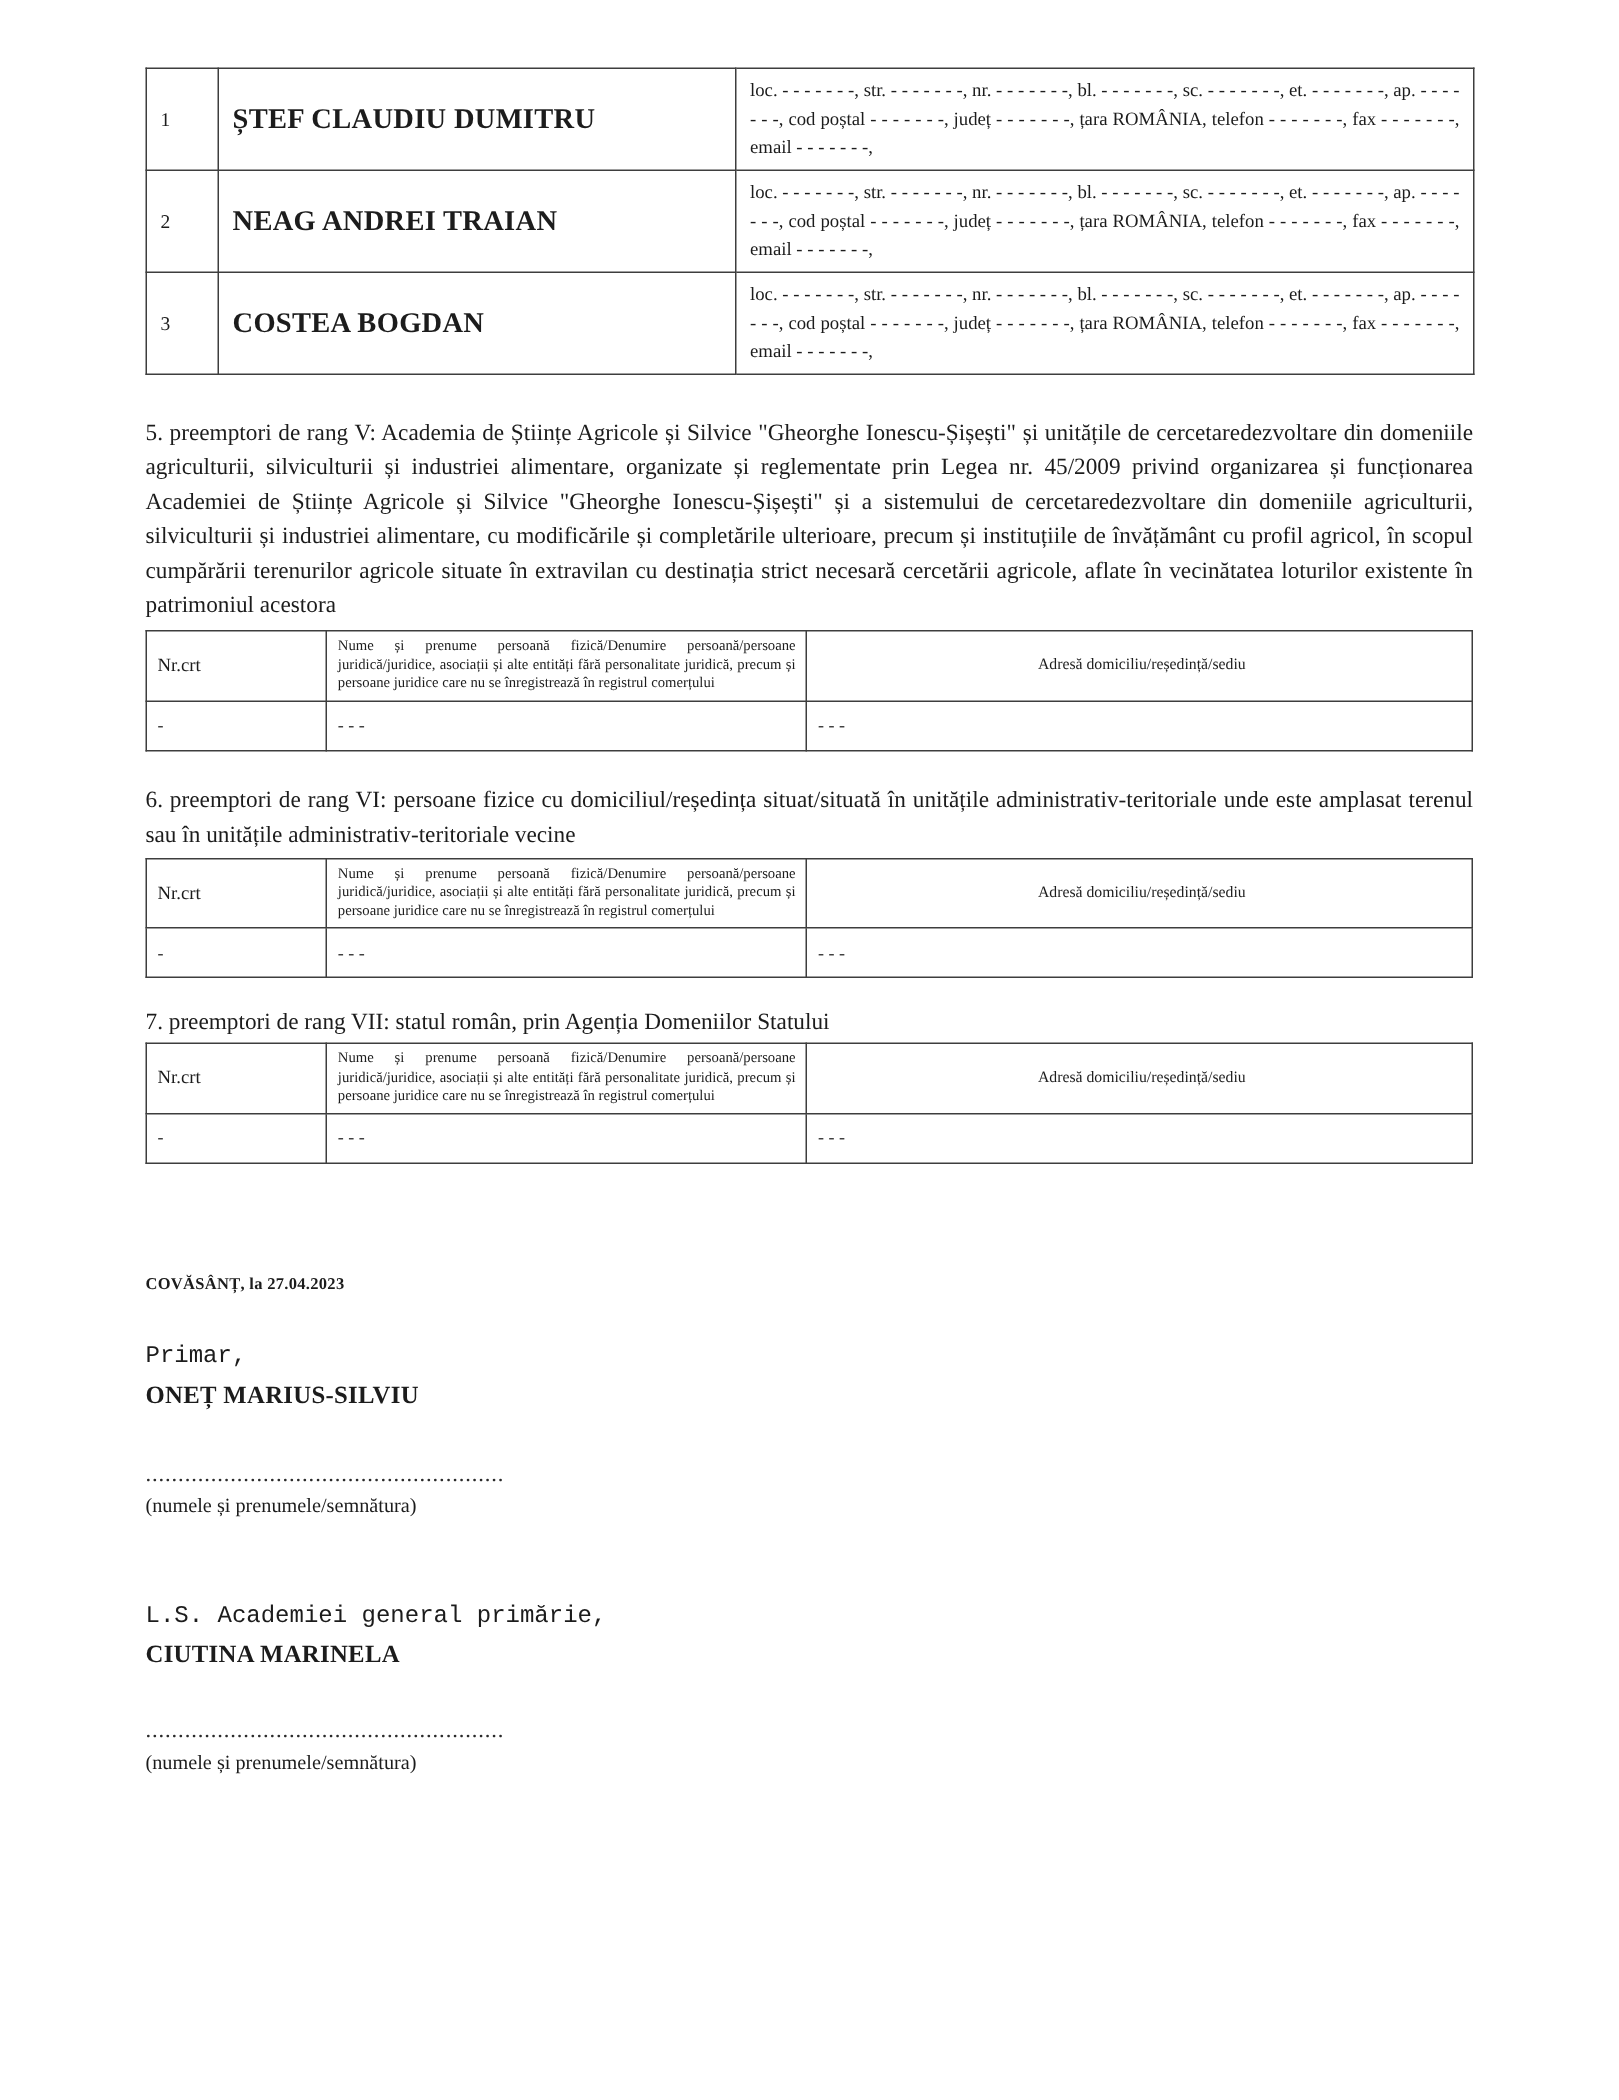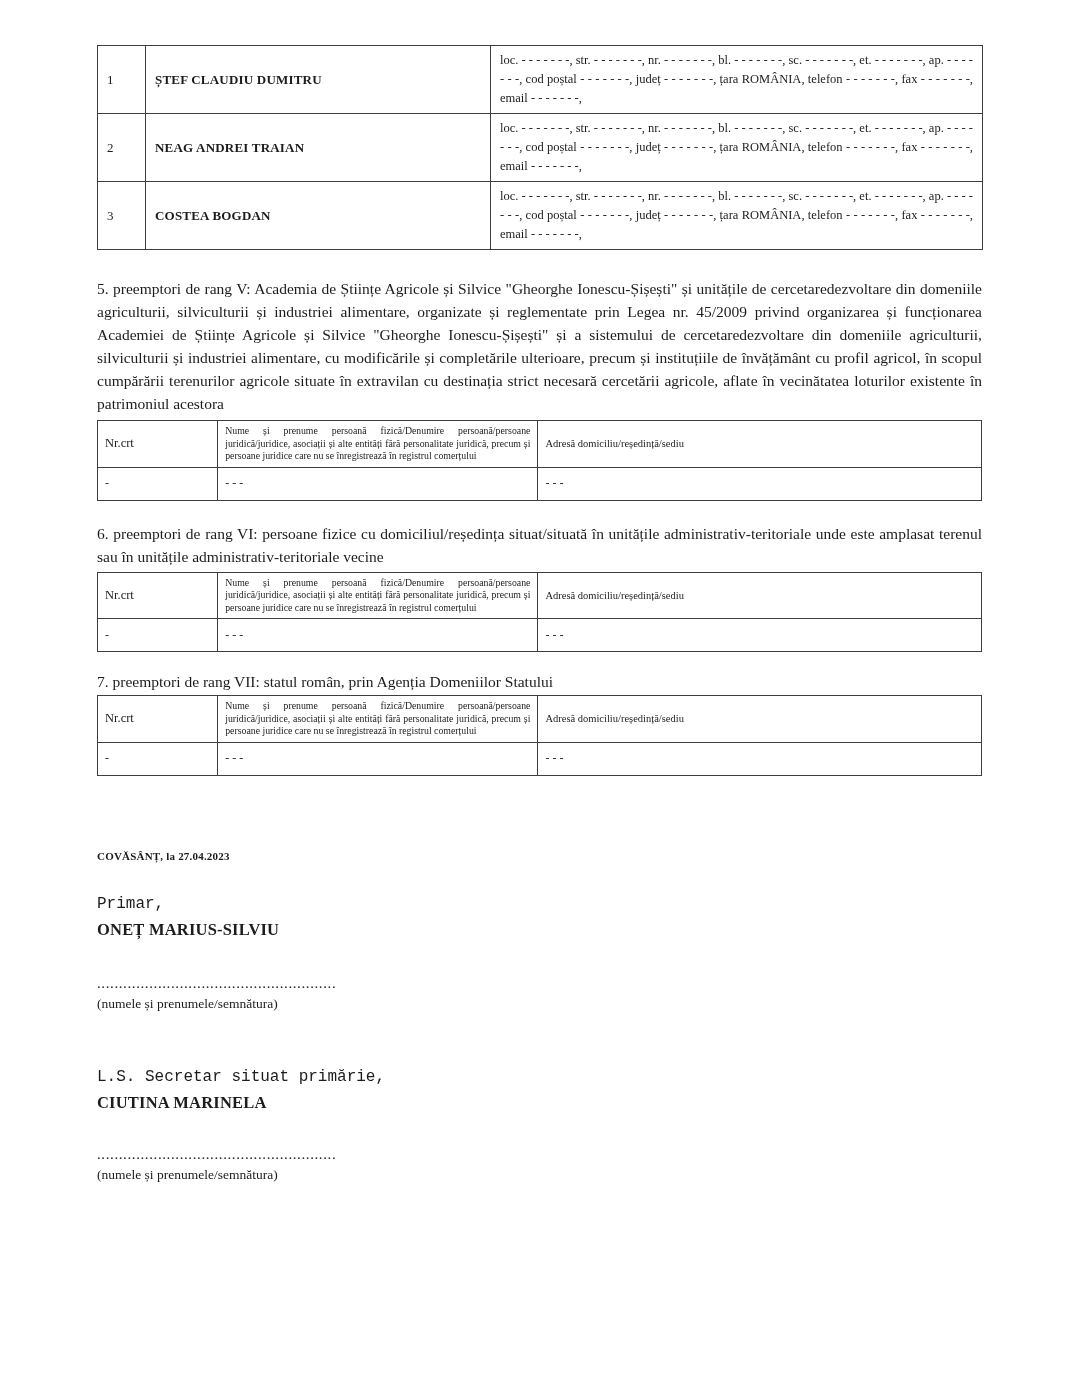--- a/index.html
+++ b/index.html
@@ -18,40 +18,40 @@
     left: 97px;
     top: 45px;
     width: 885px;
   }
 
   
   table { border-collapse: collapse; table-layout: fixed; width: 885px; }
   td { border: 1.5px solid #3e3e3e; vertical-align: middle; }
 
   .t-top .c-nr   { width: 48px;  font-size: 13px;   padding: 4px 4px 4px 9px; }
-  .t-top .c-name { width: 345px; font-size: 13px; font-weight: bold; padding: 4px 6px 4px 9px; letter-spacing: 0.2px; }
+  .t-top .c-name { width: 345px; font-size: 19px; font-weight: bold; padding: 4px 6px 4px 9px; letter-spacing: 0.2px; }
   .t-top .c-addr { width: 492px; font-size: 12.5px; line-height: 19px; padding: 5px 9px; text-align: justify; }
   .t-top tr { height: 68px; }
   .country { font-weight: normal; }
 
   
   .para {
     font-size: 15.5px;
     line-height: 23px;
     text-align: justify;
     margin: 0;
   }
   .para-5 { margin-top: 27px; margin-bottom: 5px; }
   .para-6 { margin-top: 21px; margin-bottom: 4px; }
   .para-7 { margin-top: 18px; margin-bottom: 2px; }
 
   
   .t-pre .p-nr       { width: 113px; font-size: 12.5px; padding: 4px 4px 4px 7px; }
   .t-pre .p-name-hdr { width: 301px; font-size: 9.8px;  line-height: 12.5px; text-align: justify; padding: 4px 7px; vertical-align: middle; }
-  .t-pre .p-addr-hdr { width: 417px; font-size: 10.5px; padding: 4px 4px 4px 7px; }
+  .t-pre .p-addr-hdr { width: 417px; font-size: 10.5px; padding: 4px 4px 4px 7px; text-align: center; }
   .t-pre .hdr  { height: 46px; }
   .t-pre .data { height: 33px; }
   .t-pre .data td { font-size: 12px; color: #2e2e2e; padding: 4px 4px 4px 7px; }
 
   
   .place-date {
     margin-top: 74px;
     font-size: 11px;
     font-weight: bold;
     letter-spacing: 0.2px;
@@ -151,21 +151,21 @@
       <div class="role-label">Primar,</div>
       <div class="role-name">ONEȚ MARIUS-SILVIU</div>
     </div>
 
     <div class="sig-block">
       <div class="dots">.......................................................</div>
       <div class="caption">(numele și prenumele/semnătura)</div>
     </div>
 
     <div class="role-block secretary-block">
-      <div class="role-label">L.S. Secretar situat primărie,</div>
+      <div class="role-label">L.S. Academiei general primărie,</div>
       <div class="role-name">CIUTINA MARINELA</div>
     </div>
 
     <div class="sig-block sig-block-2">
       <div class="dots">.......................................................</div>
       <div class="caption">(numele și prenumele/semnătura)</div>
     </div>
 
   </div>
 </div>

